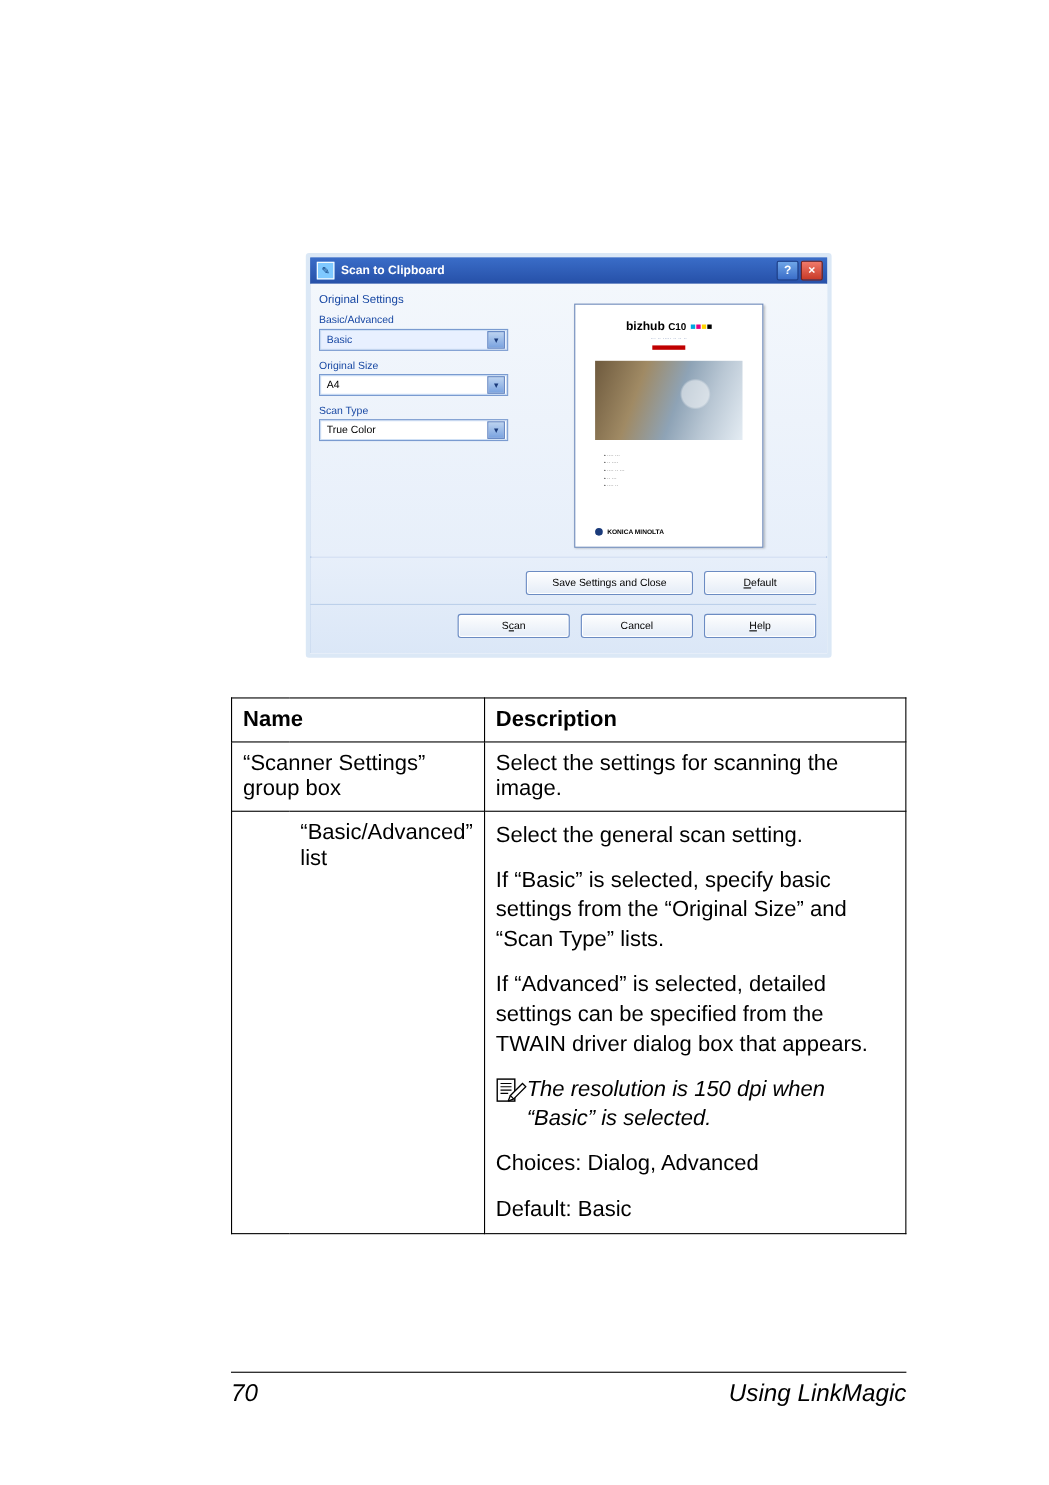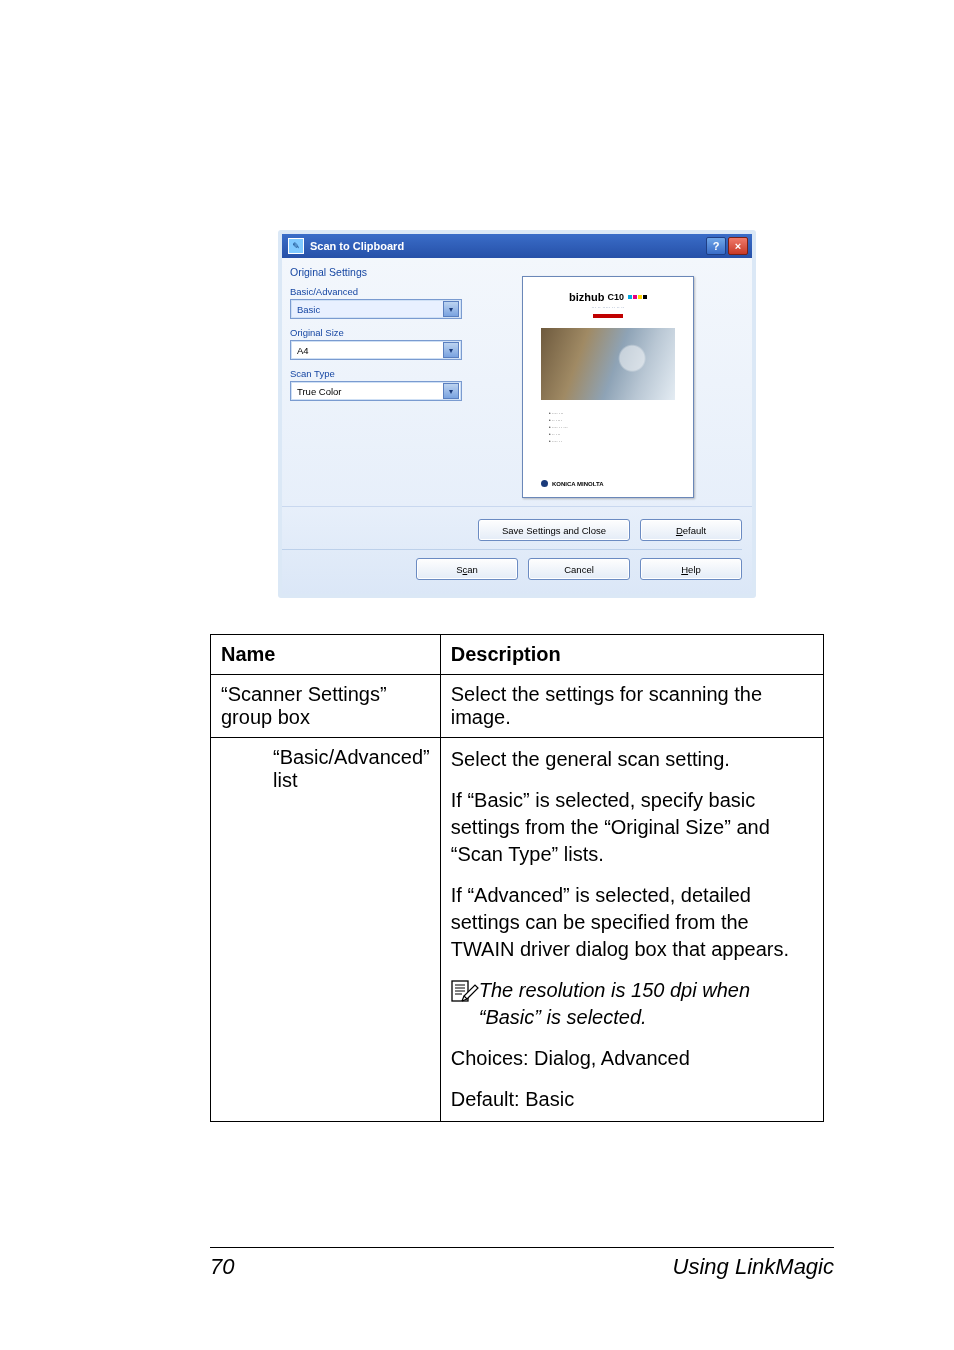--- a/index.html
+++ b/index.html
@@ -242,21 +242,21 @@
     align-items:flex-start;
     margin: 12px 0 14px 0;
   }
   .note-icon-svg { flex: 0 0 28px; margin-top:2px;}
   .note-text { font-style: italic; line-height:1.35; }
 
   
   .footer {
     position: absolute;
     left: 210px;
-    right: 120px;
+    right: 130px;
     bottom: 70px;
   }
   .footer-rule {
     border: none;
     border-top: 1px solid #000;
     margin: 0 0 6px 0;
   }
   .footer-row {
     display:flex;
     justify-content: space-between;

